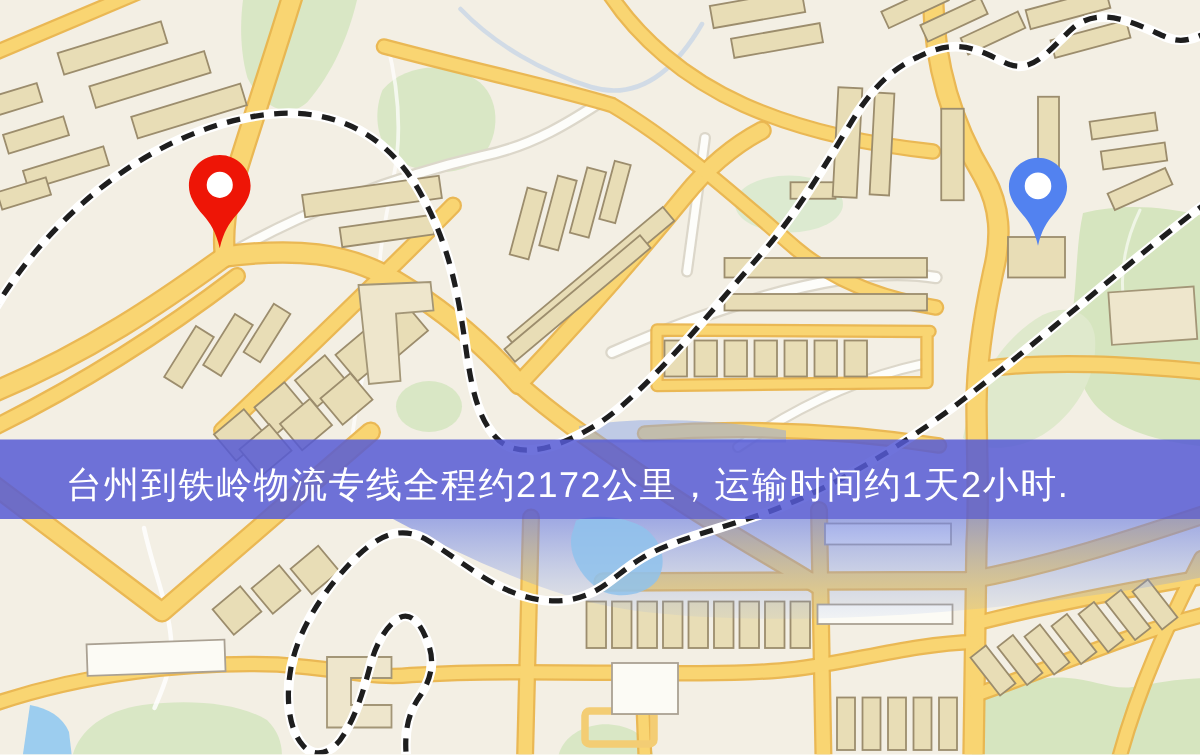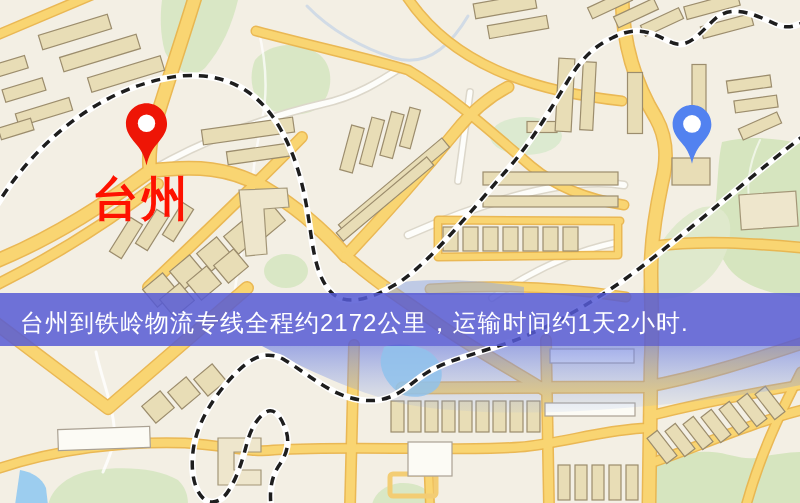--- a/index.html
+++ b/index.html
@@ -7,21 +7,21 @@
          font-family:"Liberation Sans",sans-serif;background:#f3efe4;}
   #map-art{position:absolute;left:0;top:0;}
   .pin{position:absolute;}
   .city-label{position:absolute;text-align:center;line-height:1;
               font-family:"Liberation Serif",serif;font-weight:700;
               text-shadow:0 0 1px rgba(255,255,255,.4);}
   #origin-label{left:86px;top:176px;width:110px;font-size:47px;letter-spacing:2px;color:#fe1200;}
   #dest-label{left:632px;top:180px;width:112px;font-size:45px;letter-spacing:2px;color:#2a2fd0;}
   #banner{position:absolute;left:0;right:0;top:293px;height:53px;
           background:rgba(86,90,213,0.85);display:flex;align-items:center;
-          padding-left:20px;box-sizing:border-box;}
+          padding-left:44px;box-sizing:border-box;}
   #banner .banner-text{color:#ffffff;font-size:24px;letter-spacing:1px;
           transform:translateY(3px);white-space:nowrap;}
   
   .yc{fill:none;stroke:#e9b44c;stroke-linecap:round;stroke-linejoin:round;opacity:.95;}
   .yf{fill:none;stroke:#f9d572;stroke-linecap:round;stroke-linejoin:round;}
   .wc{fill:none;stroke:#dcd7ca;stroke-linecap:round;}
   .wf{fill:none;stroke:#fdfdfa;stroke-linecap:round;}
   .rw-base{fill:none;stroke:#ffffff;stroke-width:6.5;}
   .rw-dash{fill:none;stroke:#1e1e1e;stroke-width:3.5;stroke-dasharray:9 7;}
   .bldg{fill:#e8ddb6;stroke:#9c8d6d;stroke-width:1.2;}
@@ -232,19 +232,18 @@
   <svg class="pin" style="left:123px;top:102px;" width="47" height="66" viewBox="0 0 40 56">
     <path d="M20 1C10.3 1 2.5 8.8 2.5 18.5 2.5 24.6 5.8 29.6 10.7 35.3 14.6 39.8 17.8 44.6 20 54 22.2 44.6 25.4 39.8 29.3 35.3 34.2 29.6 37.5 24.6 37.5 18.5 37.5 8.8 29.7 1 20 1Z" fill="#ee1506"></path>
     <circle cx="20" cy="18" r="7.4" fill="#ffffff"></circle>
   </svg>
 
   <svg class="pin" style="left:668px;top:104px;" width="48" height="62" viewBox="0 0 40 56">
     <path d="M20 1C10.3 1 2.5 8.8 2.5 18.5 2.5 24.6 5.8 29.6 10.7 35.3 14.6 39.8 17.8 44.6 20 54 22.2 44.6 25.4 39.8 29.3 35.3 34.2 29.6 37.5 24.6 37.5 18.5 37.5 8.8 29.7 1 20 1Z" fill="#5282f0"></path>
     <circle cx="20" cy="18" r="8" fill="#ffffff"></circle>
   </svg>
 
-  <div id="origin-label" class="city-label">台州</div>
 
   <div id="banner">
     <span class="banner-text">台州到铁岭物流专线全程约2172公里，运输时间约1天2小时.</span>
   </div>
 
 </div>
 
 </body></html>

